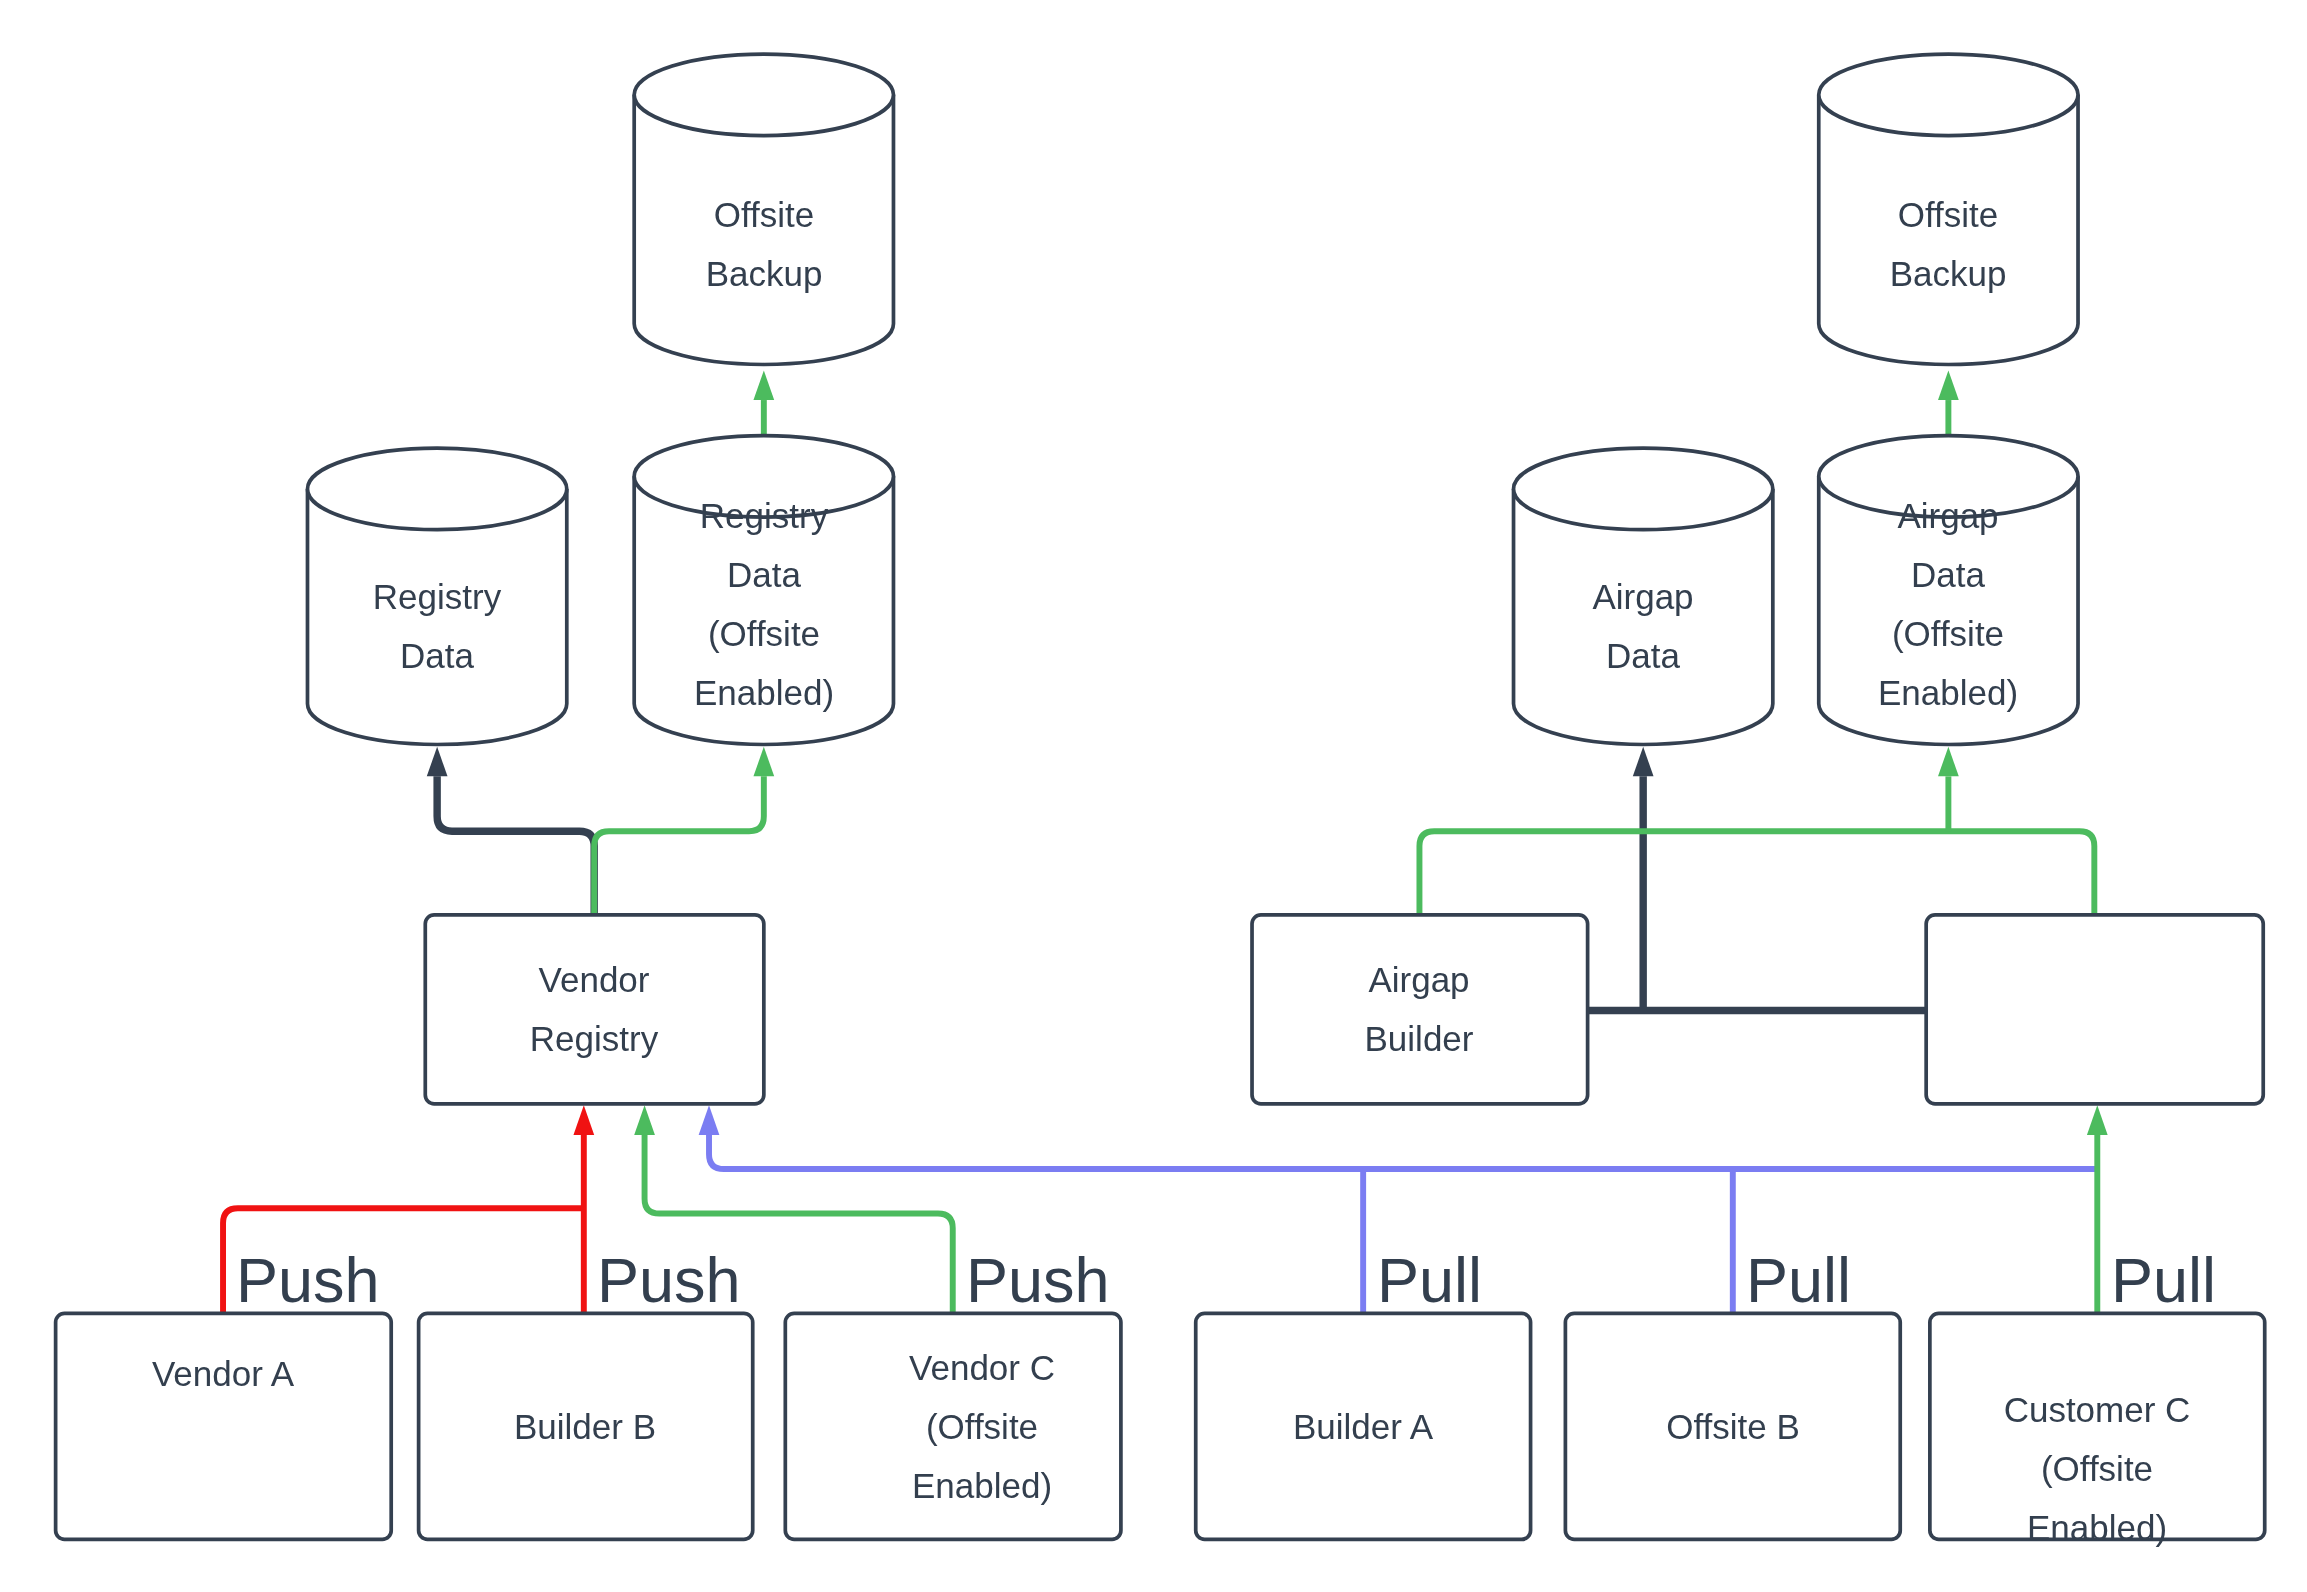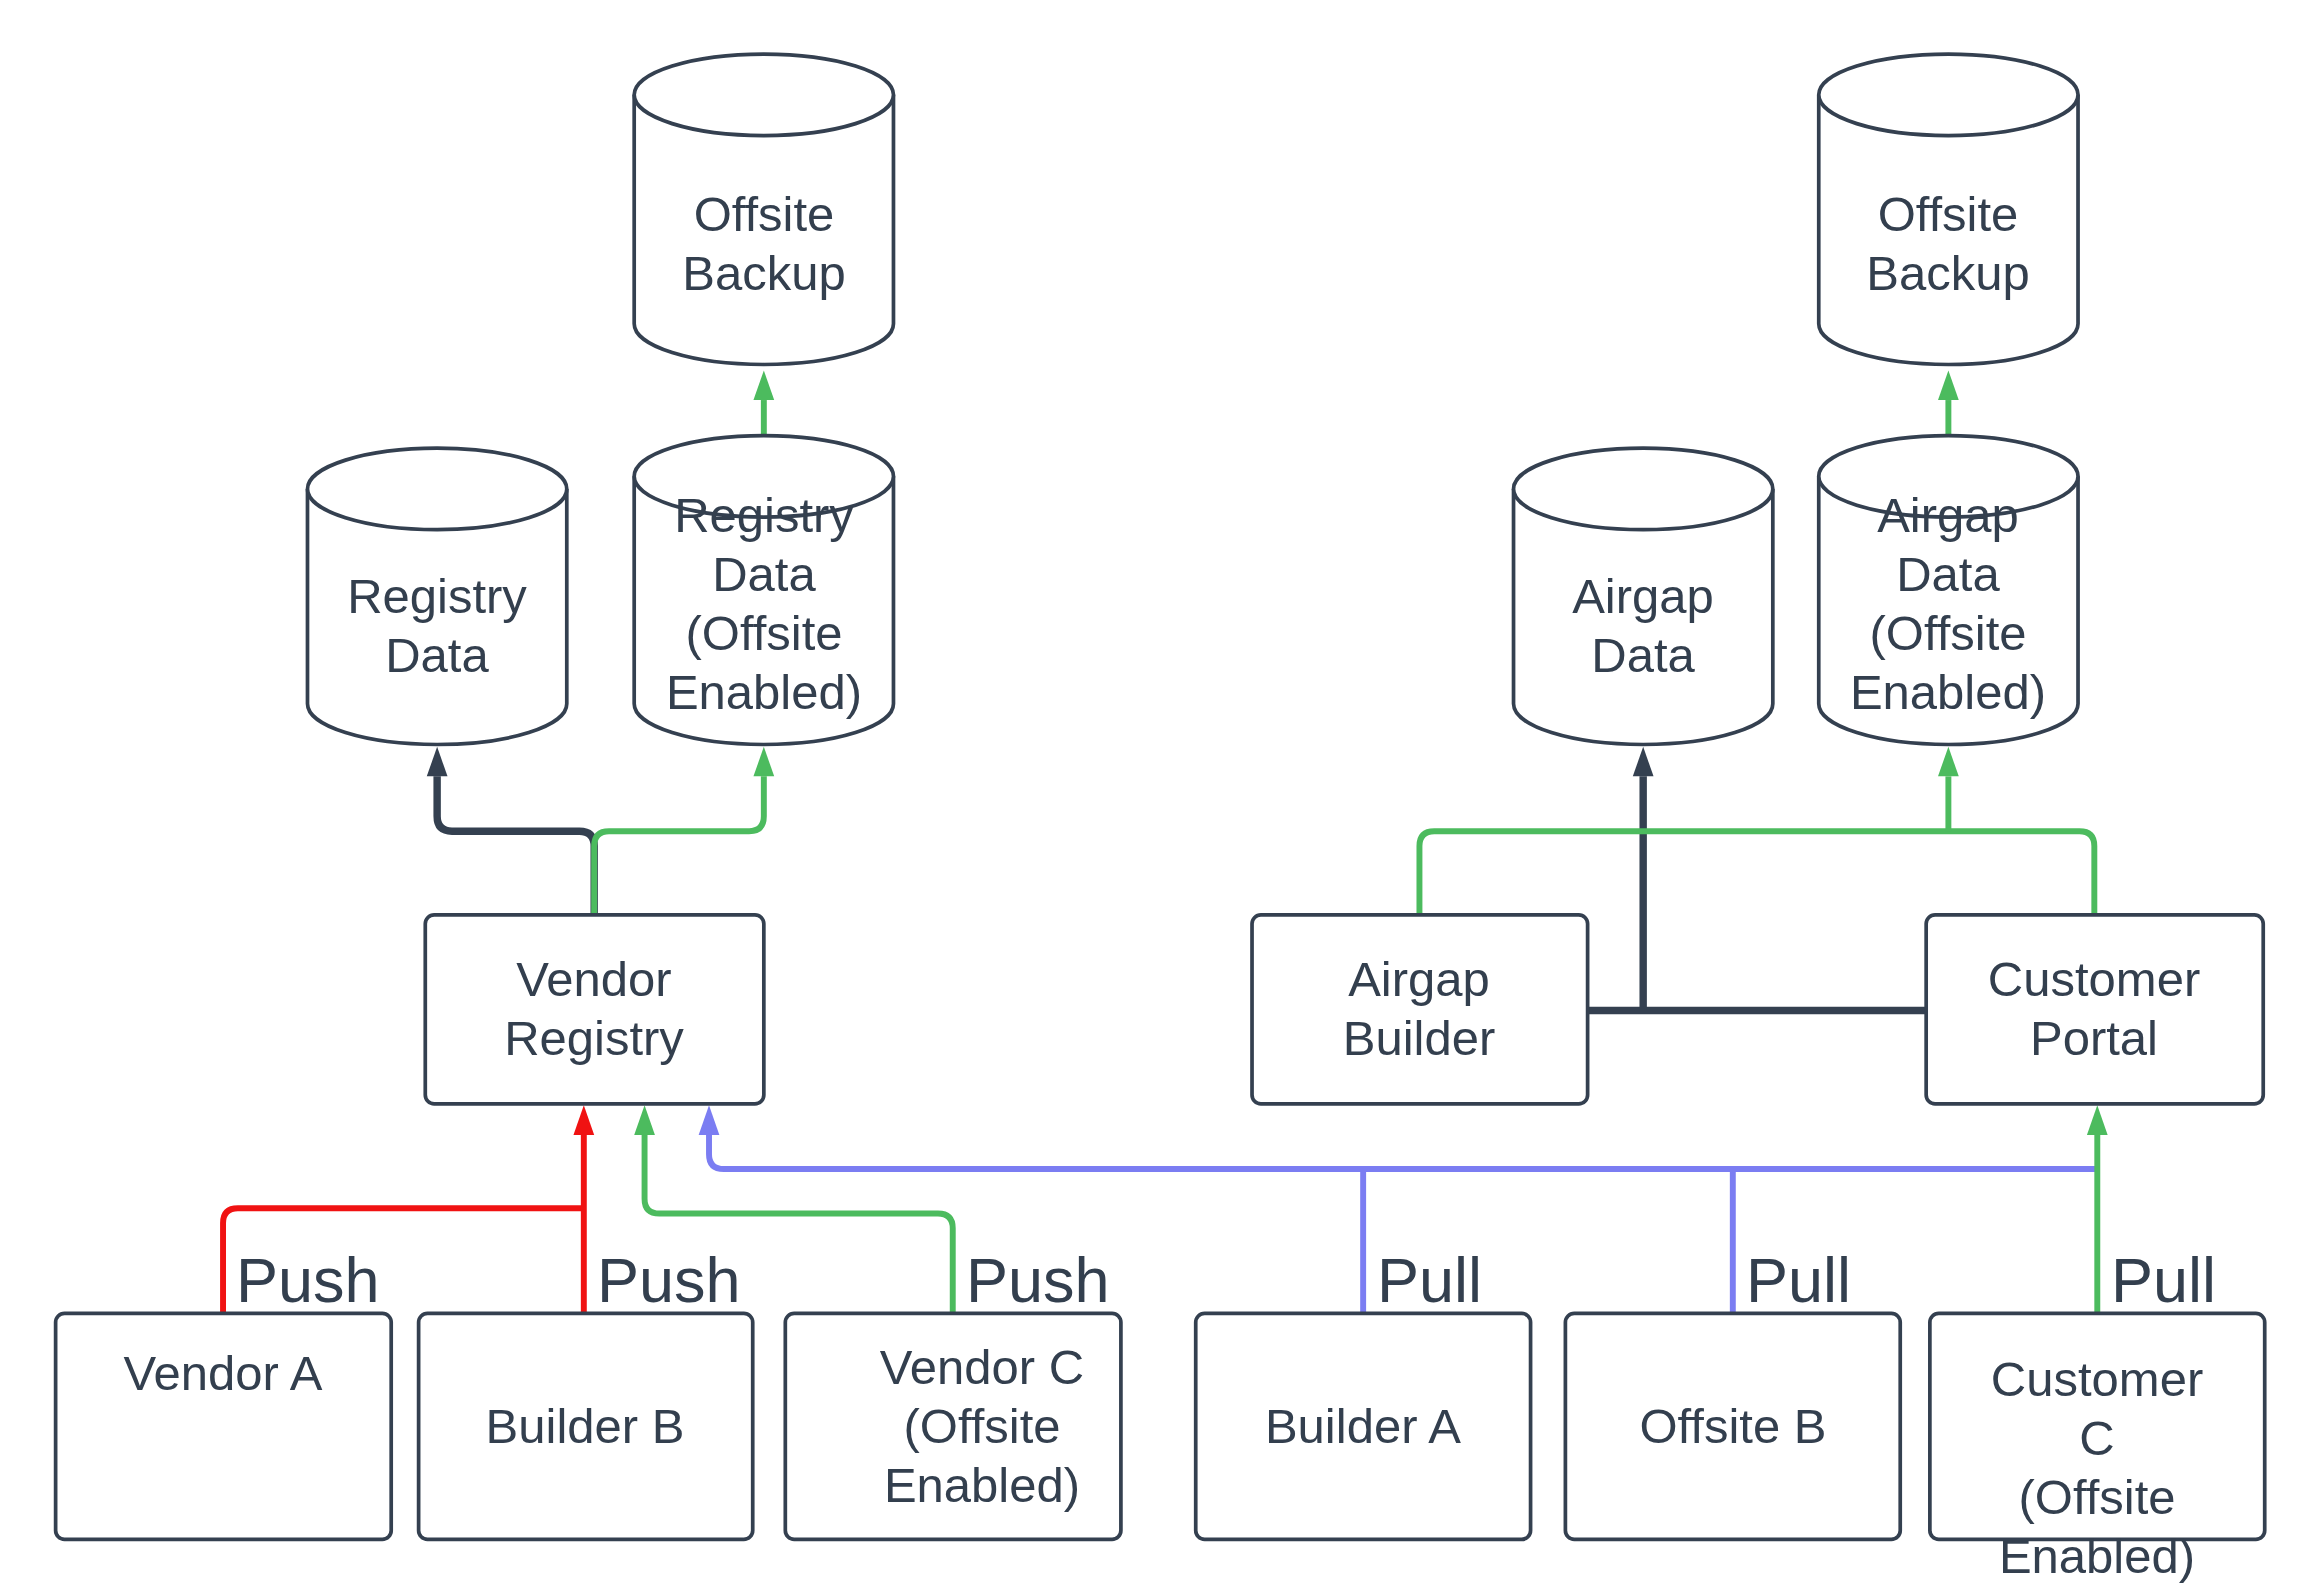--- a/index.html
+++ b/index.html
@@ -9,21 +9,21 @@
   .node-shape{fill:#ffffff;stroke:var(--node-border);stroke-width:5;}
   .edge{fill:none;stroke-linecap:butt;}
   .edge.dark{stroke:var(--edge-dark);stroke-width:10;}
   .edge.green{stroke:var(--edge-green);stroke-width:8;}
   .edge.red{stroke:var(--edge-red);stroke-width:8;}
   .edge.purple{stroke:var(--edge-purple);stroke-width:8;}
   .arrow.dark{fill:var(--edge-dark);}
   .arrow.green{fill:var(--edge-green);}
   .arrow.red{fill:var(--edge-red);}
   .arrow.purple{fill:var(--edge-purple);}
-  .label{position:absolute;color:var(--node-text);font-size:49px;line-height:59px;
+  .label{position:absolute;color:var(--node-text);font-size:35px;line-height:59px;
          text-align:center;white-space:pre-line;transform:translate(-50%,-50%);}
   .edge-label{position:absolute;color:var(--node-text);font-size:63px;line-height:52px;
          white-space:nowrap;}
 </style>
 </head>
 <body style="background: rgb(255, 255, 255);">
 
 <div class="canvas">
 
 <svg width="2307" height="1592" viewBox="0 0 3114 2149">
@@ -119,22 +119,20 @@
   <div class="label" style="left:1643px;top:626px">Airgap
 Data</div>
   <div class="label" style="left:1948px;top:604px">Airgap
 Data
 (Offsite
 Enabled)</div>
   <div class="label" style="left:594px;top:1009px">Vendor
 Registry</div>
   <div class="label" style="left:1419px;top:1009px">Airgap
 Builder</div>
-  <div class="label" style="left:2094px;top:1009px">Customer
-Portal</div>
   <div class="label" style="left:223px;top:1373px">Vendor A</div>
   <div class="label" style="left:585px;top:1426px">Builder B</div>
   <div class="label" style="left:982px;top:1426px">Vendor C
 (Offsite
 Enabled)</div>
   <div class="label" style="left:1363px;top:1426px">Builder A</div>
   <div class="label" style="left:1733px;top:1426px">Offsite B</div>
   <div class="label" style="left:2097px;top:1468px">Customer C
 (Offsite
 Enabled)</div>

